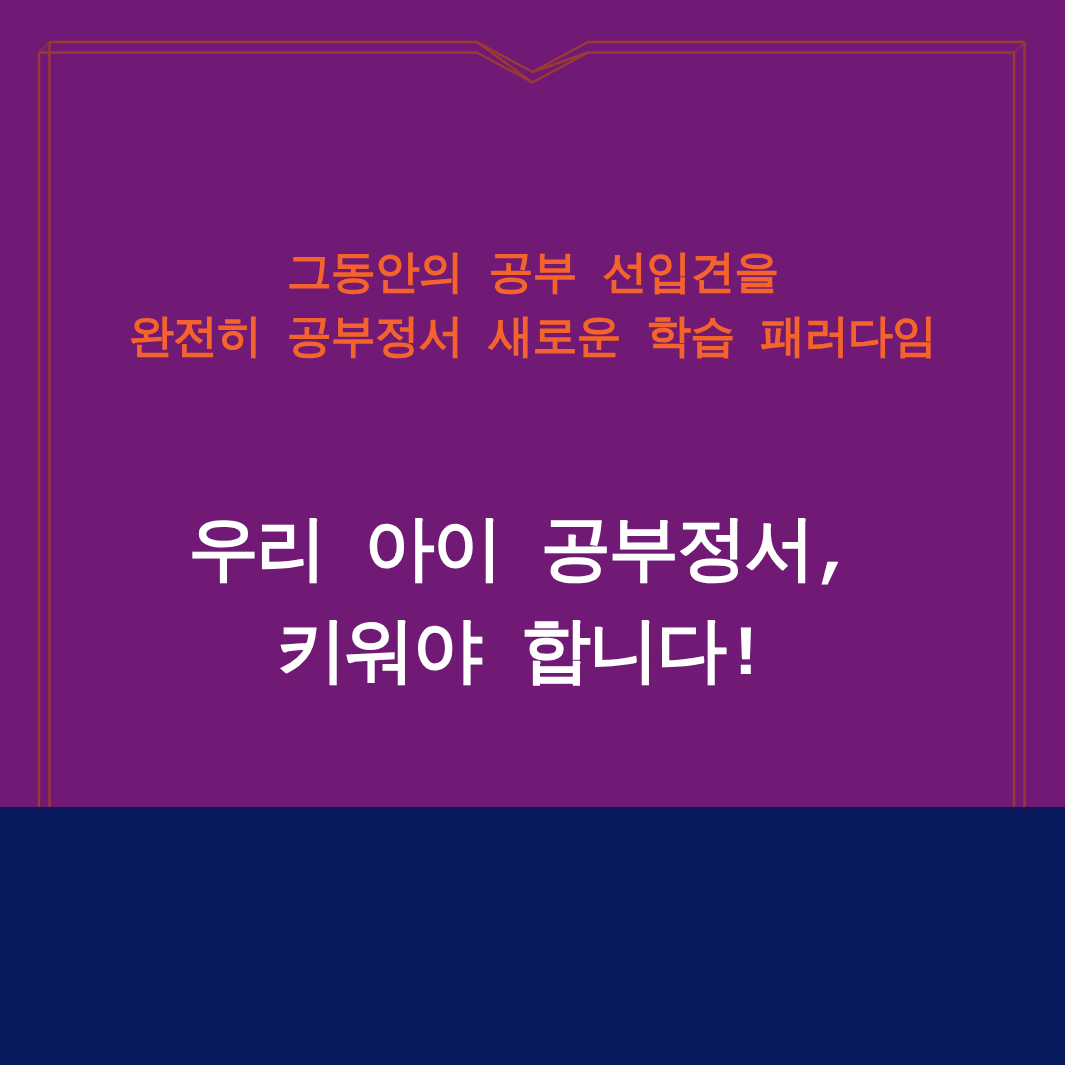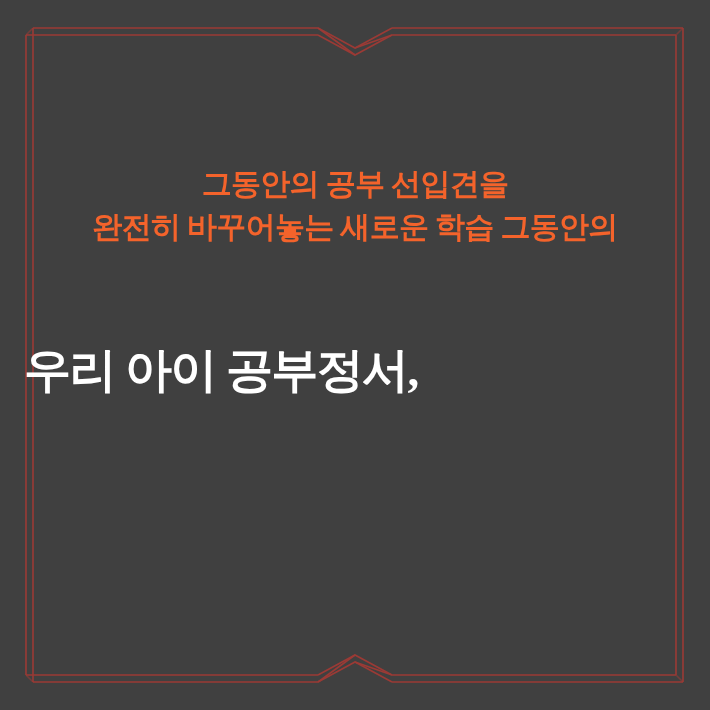--- a/index.html
+++ b/index.html
@@ -4,24 +4,24 @@
 <style>
   html, body {
     margin: 0;
     padding: 0;
     background: #081a5c;
   }
 
   #poster {
     position: relative;
     width: 710px;
-    height: 710px;
-    background: #404040;
+    height: 538px;
+    background: #701a75;
     overflow: hidden;
-    font-family: Liberation Serif, serif;
+    font-family: Liberation Mono, monospace;
     -webkit-font-smoothing: antialiased;
   }
 
   
   .frame-layer {
     position: absolute;
     inset: 0;
     pointer-events: none;
   }
   .frame-layer svg {
@@ -58,22 +58,21 @@
     letter-spacing: -0.7px;
     line-height: 1.42;
     white-space: nowrap;
   }
 
   .head-block {
     position: absolute;
     top: 336px;
     left: 0;
     right: 16px;
-    text-align: left;
-    padding-left: 24px;
+    text-align: center;
   }
 
   .head-line {
     display: block;
     color: #ffffff;
     font-size: 47px;
     font-weight: 700;
     letter-spacing: -1.6px;
     line-height: 1.45;
     white-space: nowrap;
@@ -121,21 +120,22 @@
         <path d="M26,675 L33,682" stroke-opacity="0.55"></path>
         <path d="M676,675 L683,682" stroke-opacity="0.55"></path>
       </g>
     </svg>
   </div>
 
   <div class="content">
 
     <div class="sub-block">
       <span class="sub-line">그동안의 공부 선입견을</span>
-      <span class="sub-line">완전히 바꾸어놓는 새로운 학습 그동안의</span>
+      <span class="sub-line">완전히 공부정서 새로운 학습 패러다임</span>
     </div>
 
     <div class="head-block">
       <span class="head-line">우리 아이 공부정서,</span>
+      <span class="head-line">키워야 합니다!</span>
     </div>
 
   </div>
 </div>
 
 </body></html>

